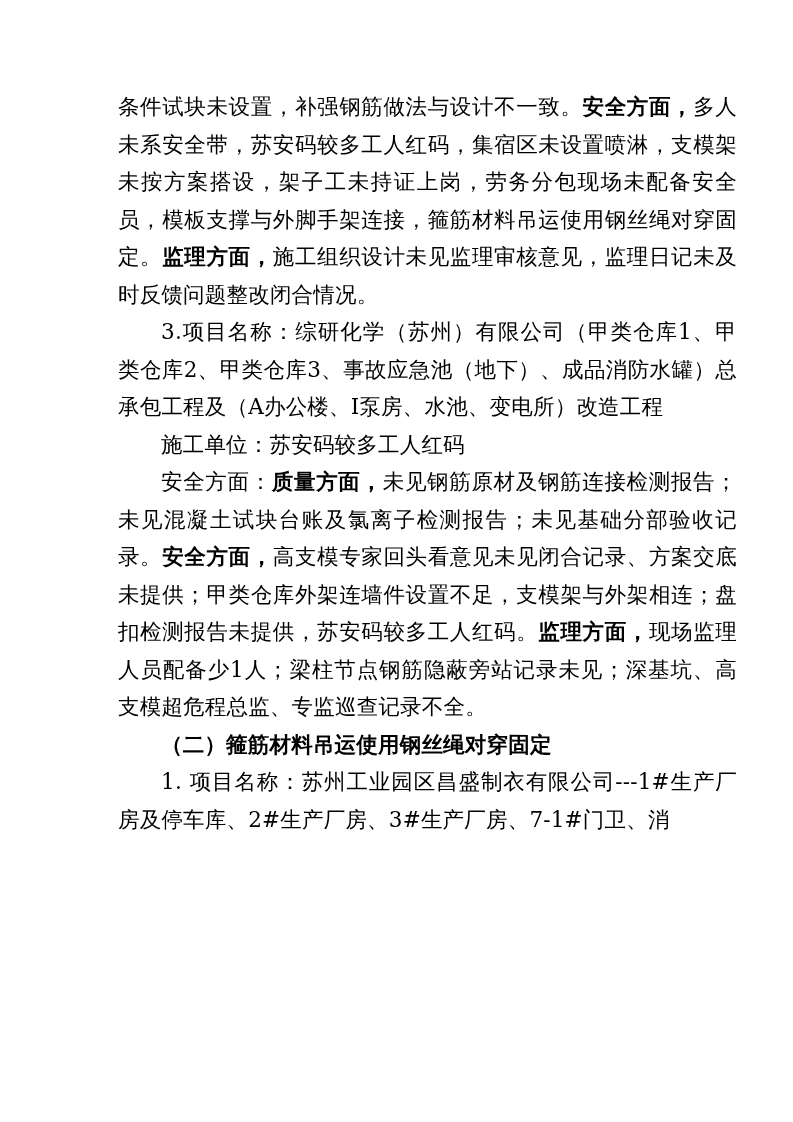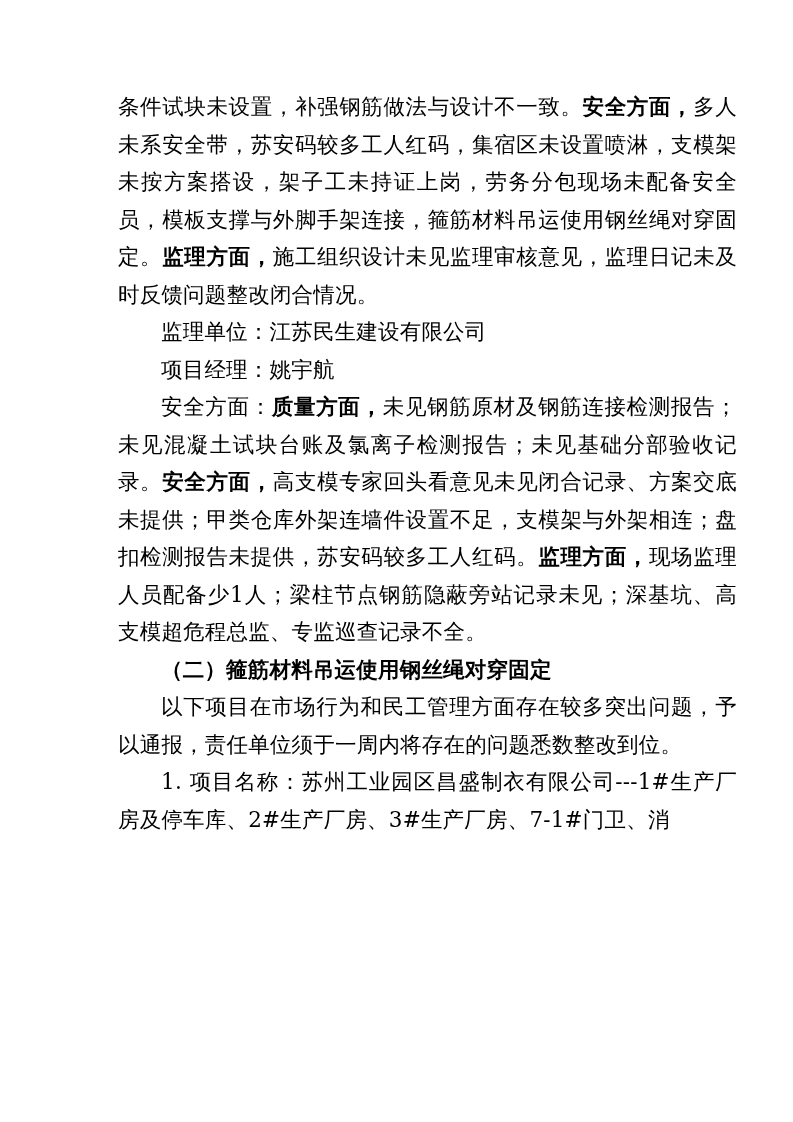--- a/index.html
+++ b/index.html
@@ -41,20 +41,19 @@
   .para-block {
     display: block;
   }
 </style>
 </head>
 <body>
 
 <div class="page">
   <div class="doc-body" id="doc-body">
       <p class="para-block"><span>条件试块未设置，补强钢筋做法与设计不一致。</span><span class="bold">安全方面，</span><span>多人未系安全带，苏安码较多工人红码，集宿区未设置喷淋，支模架未按方案搭设，架子工未持证上岗，劳务分包现场未配备安全员，模板支撑与外脚手架连接，箍筋材料吊运使用钢丝绳对穿固定。</span><span class="bold">监理方面，</span><span>施工组织设计未见监理审核意见，监理日记未及时反馈问题整改闭合情况。</span></p>
-      <p class="para-block indent2"><span>监理单位：江苏民生建设有限公司</span></p>
-      <p class="para-block indent2"><span>项目经理：姚宇航</span></p>
+      <p class="para-block indent2"><span>3.项目名称：综研化学（苏州）有限公司（甲类仓库1、甲类仓库2、甲类仓库3、事故应急池（地下）、成品消防水罐）总承包工程及（A办公楼、I泵房、水池、变电所）改造工程</span></p>
+      <p class="para-block indent2"><span>施工单位：苏安码较多工人红码</span></p>
       <p class="para-block indent2"><span>安全方面：</span><span class="bold">质量方面，</span><span>未见钢筋原材及钢筋连接检测报告；未见混凝土试块台账及氯离子检测报告；未见基础分部验收记录。</span><span class="bold">安全方面，</span><span>高支模专家回头看意见未见闭合记录、方案交底未提供；甲类仓库外架连墙件设置不足，支模架与外架相连；盘扣检测报告未提供，苏安码较多工人红码。</span><span class="bold">监理方面，</span><span>现场监理人员配备少1人；梁柱节点钢筋隐蔽旁站记录未见；深基坑、高支模超危程总监、专监巡查记录不全。</span></p>
       <p class="para-block indent2"><span class="bold">（二）箍筋材料吊运使用钢丝绳对穿固定</span></p>
-      <p class="para-block indent2"><span>以下项目在市场行为和民工管理方面存在较多突出问题，予以通报，责任单位须于一周内将存在的问题悉数整改到位。</span></p>
       <p class="para-block indent2"><span>1. 项目名称：苏州工业园区昌盛制衣有限公司---1#生产厂房及停车库、2#生产厂房、3#生产厂房、7-1#门卫、消</span></p>
     </div>
 </div>
 
 </body></html>

